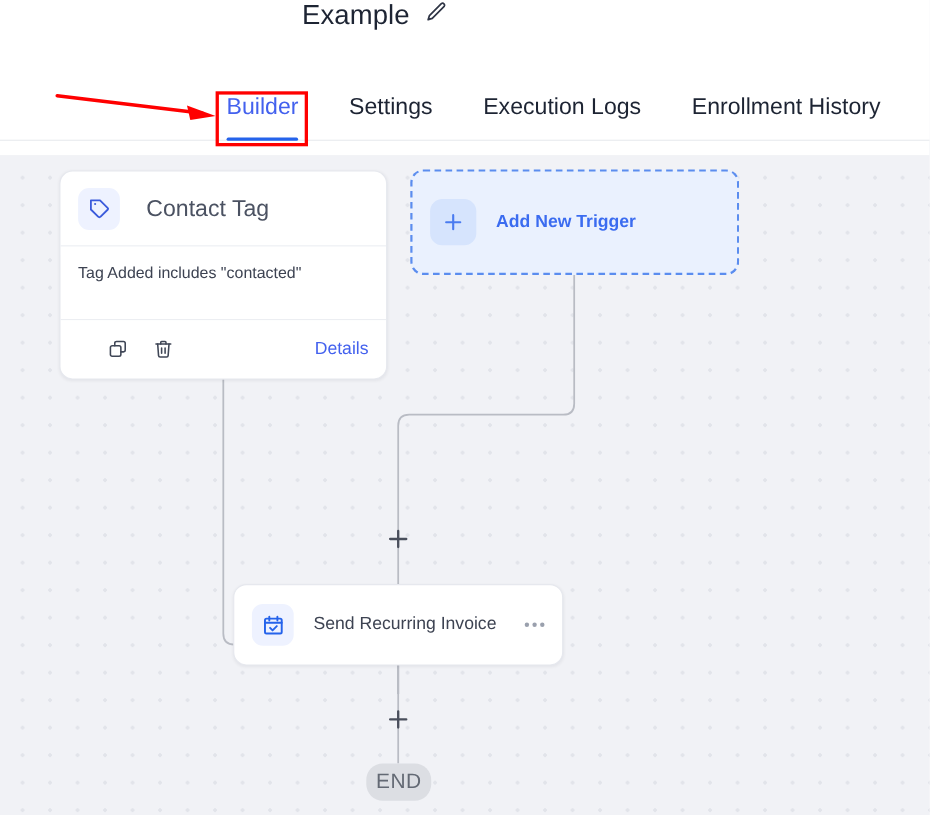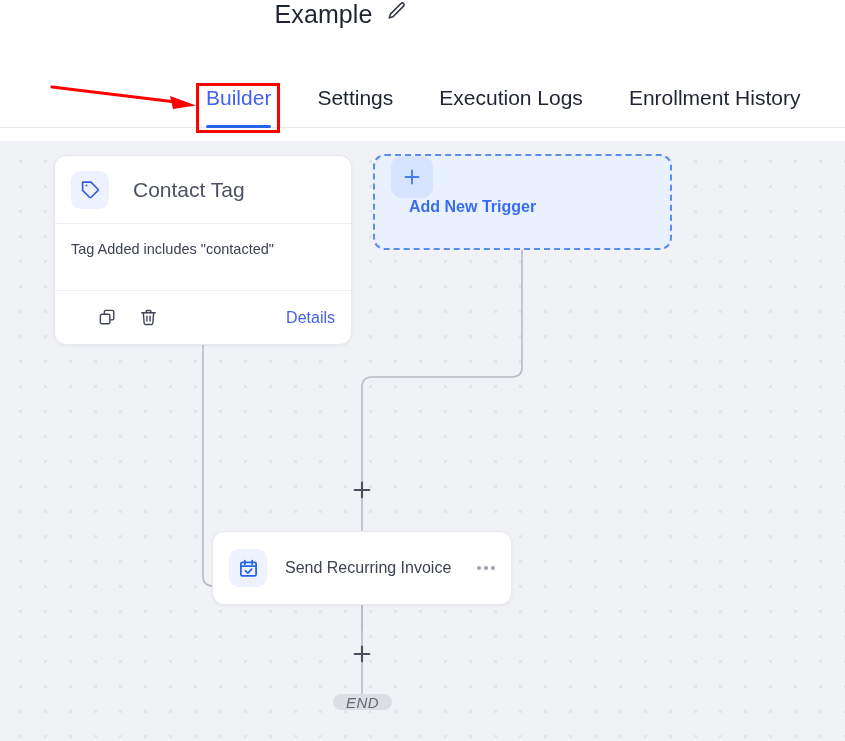--- a/index.html
+++ b/index.html
@@ -198,25 +198,24 @@
   #add-trigger-card {
     position: absolute;
     left: 373px;
     top: 13px;
     width: 299px;
     height: 96px;
     background: #eaf1fe;
     border: 2px dashed #5b8def;
     border-radius: 12px;
     display: flex;
-    align-items: flex-start;
+    align-items: center;
     padding-left: 16px;
     box-sizing: border-box;
     cursor: pointer;
-    flex-direction: column;
   }
   .add-tile {
     width: 42px;
     height: 42px;
     border-radius: 11px;
     background: #d6e4fd;
     display: flex;
     align-items: center;
     justify-content: center;
     flex: none;
@@ -273,30 +272,29 @@
   }
   #plus-top { left: 351px; top: 338px; }
   #plus-bottom { left: 351px; top: 502px; }
 
   
   #end-pill {
     position: absolute;
     left: 333px;
     top: 553px;
     width: 59px;
-    height: 16px;
+    height: 34px;
     background: #dcdee3;
     border-radius: 15px;
     display: flex;
     align-items: center;
     justify-content: center;
     color: #636974;
-    font-size: 15px;
+    font-size: 19px;
     letter-spacing: 0.4px;
-    font-style: italic;
   }
 </style>
 </head>
 <body>
 
 <div class="header">
 
   <div class="title-row">
     <div class="page-title">Example</div>
     <svg class="pencil-icon" viewBox="0 0 24 24" fill="none" stroke="currentColor" stroke-width="1.7" stroke-linecap="round" stroke-linejoin="round">

